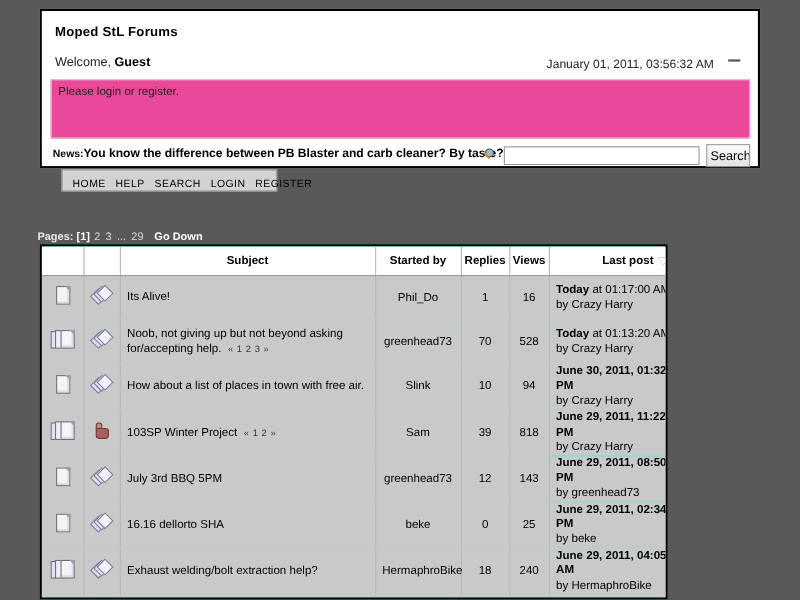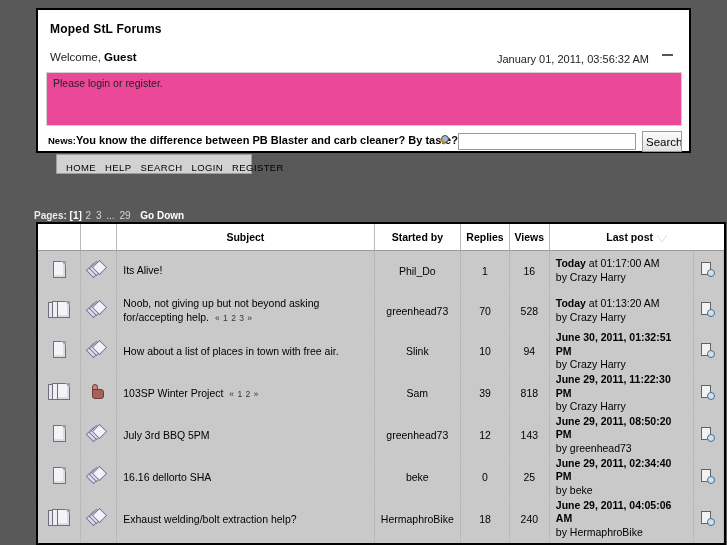--- a/index.html
+++ b/index.html
@@ -268,21 +268,21 @@
   }
   .pages-row .cur { color: #ffffff; }
   .pages-row .pg { color: #d6d6d6; font-weight: normal; padding: 0 1px; }
   .pages-row .godown { color: #ffffff; padding-left: 6px; }
 
   
   .board-wrap {
     position: absolute;
     left: 36px;
     top: 222px;
-    width: 690px;
+    width: 571px;
     border: 2px solid #000;
     box-sizing: border-box;
     background: #5eead4;
     overflow: hidden;
     height: 323px;
   }
   table.topics {
     border-collapse: collapse;
     width: 100%;
     table-layout: fixed;

